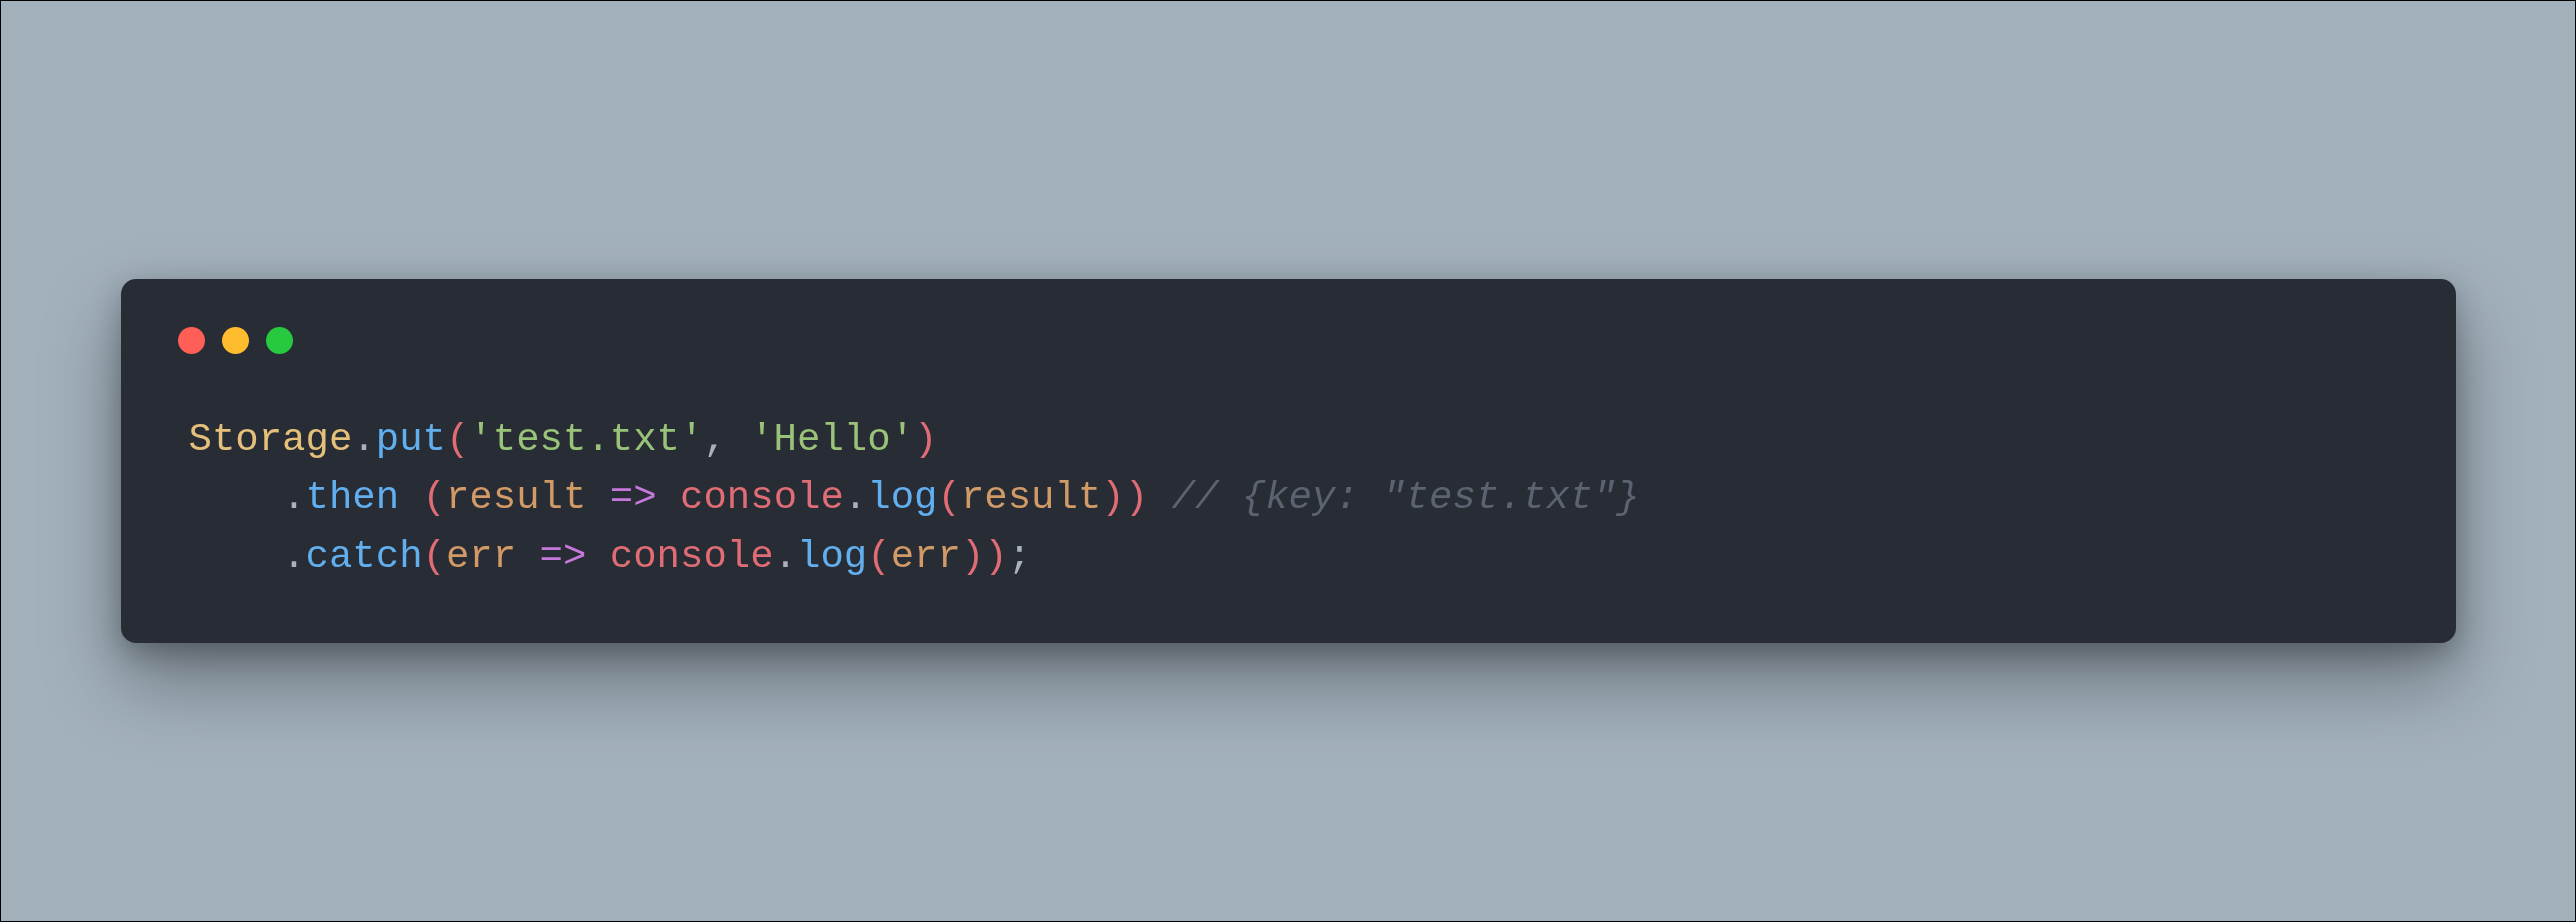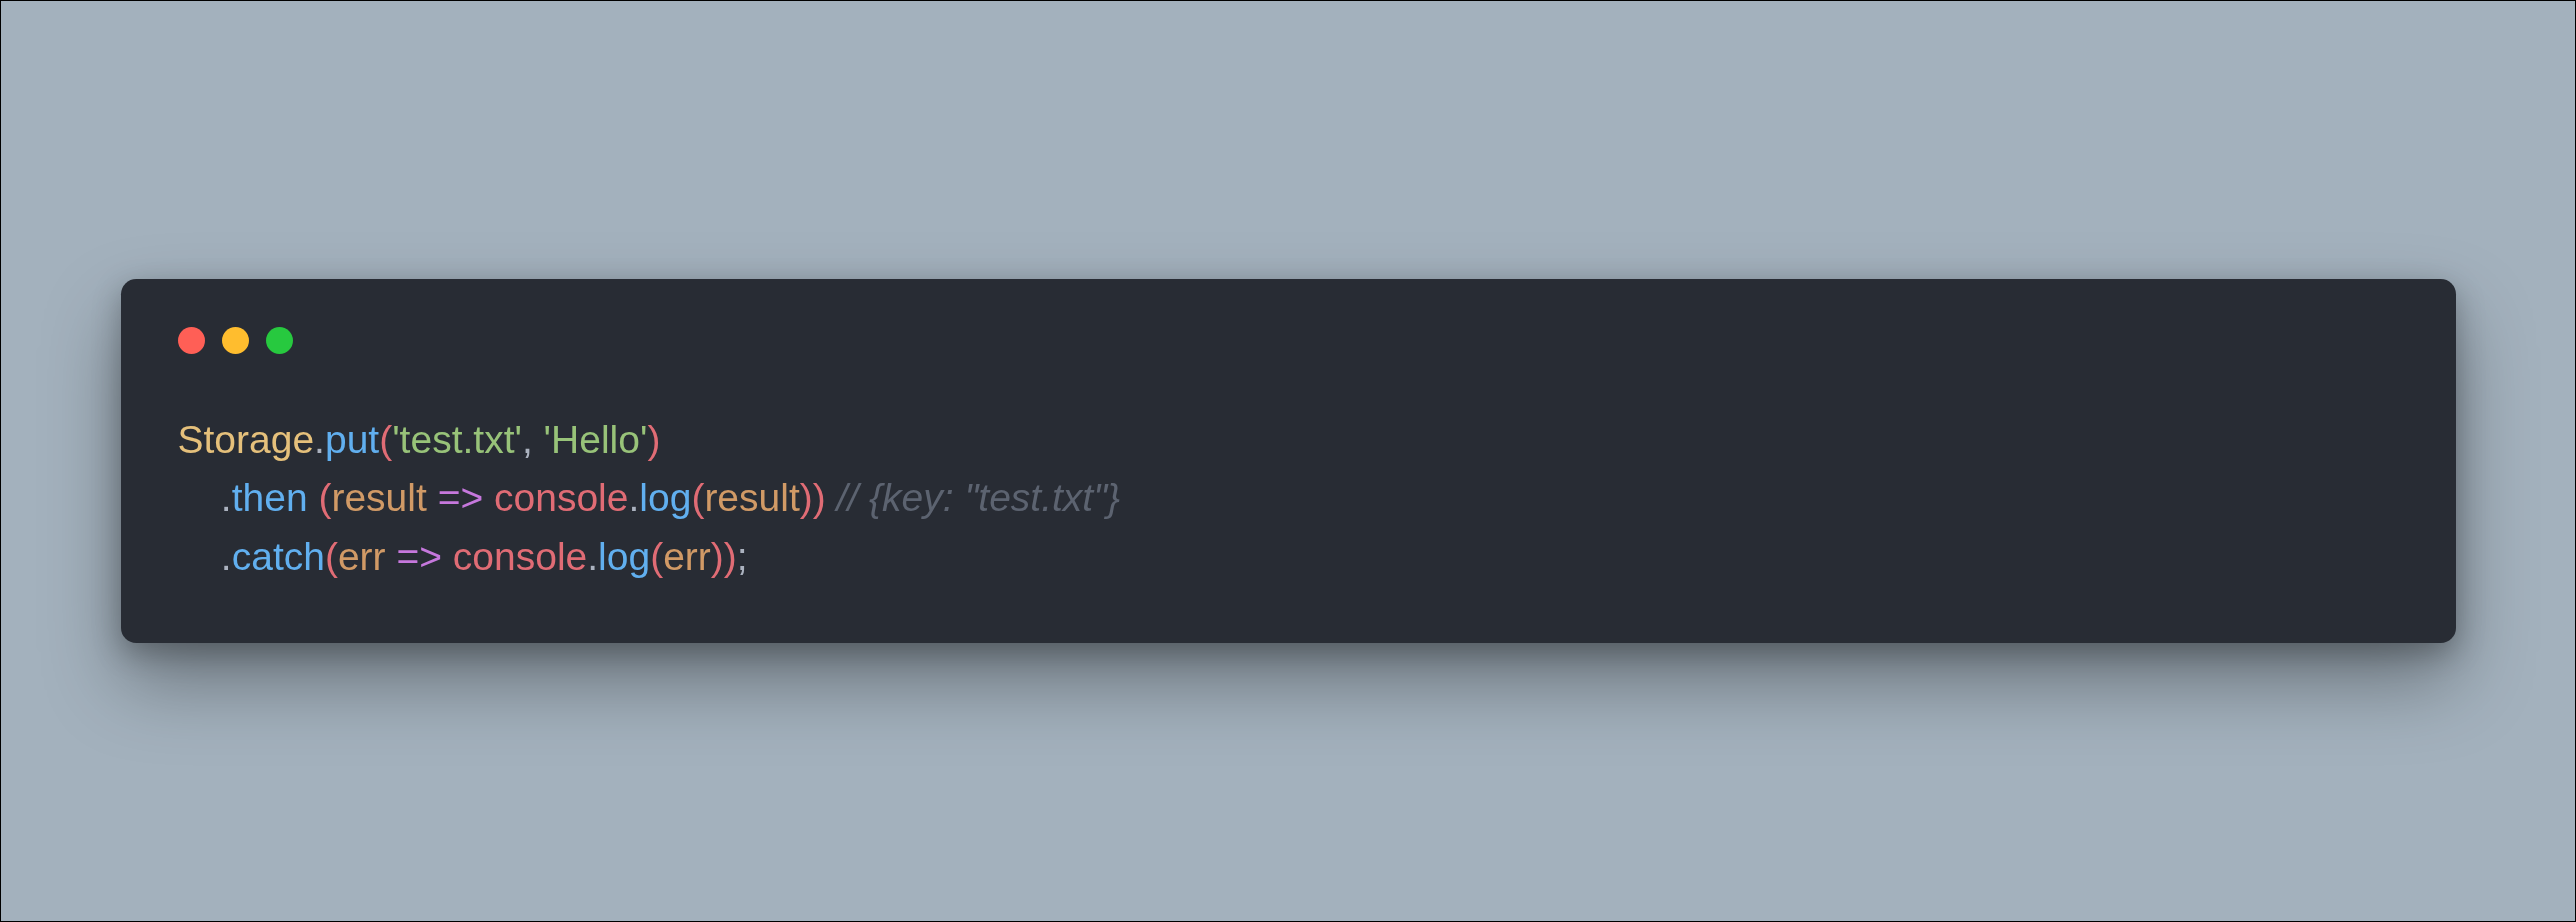--- a/index.html
+++ b/index.html
@@ -37,25 +37,26 @@
       width: 27px;
       height: 27px;
       border-radius: 50%;
     }
 
     .dot.red { background: #ff5f56; }
     .dot.yellow { background: #ffbd2e; }
     .dot.green { background: #27c93f; }
 
     pre {
-      font-family: Liberation Sans, sans-serif;
+      font-family: Liberation Mono, monospace;
       font-size: 39px;
       line-height: 1.5;
       color: #abb2bf;
       white-space: pre;
+      margin-left: 11px;
     }
 
     .tok-class    { color: #e5c07b; }
     .tok-punct    { color: #abb2bf; }
     .tok-method   { color: #61afef; }
     .tok-paren    { color: #e06c75; }
     .tok-string   { color: #98c379; }
     .tok-ident    { color: #d19a66; }
     .tok-arrow    { color: #c678dd; }
     .tok-obj      { color: #e06c75; }

